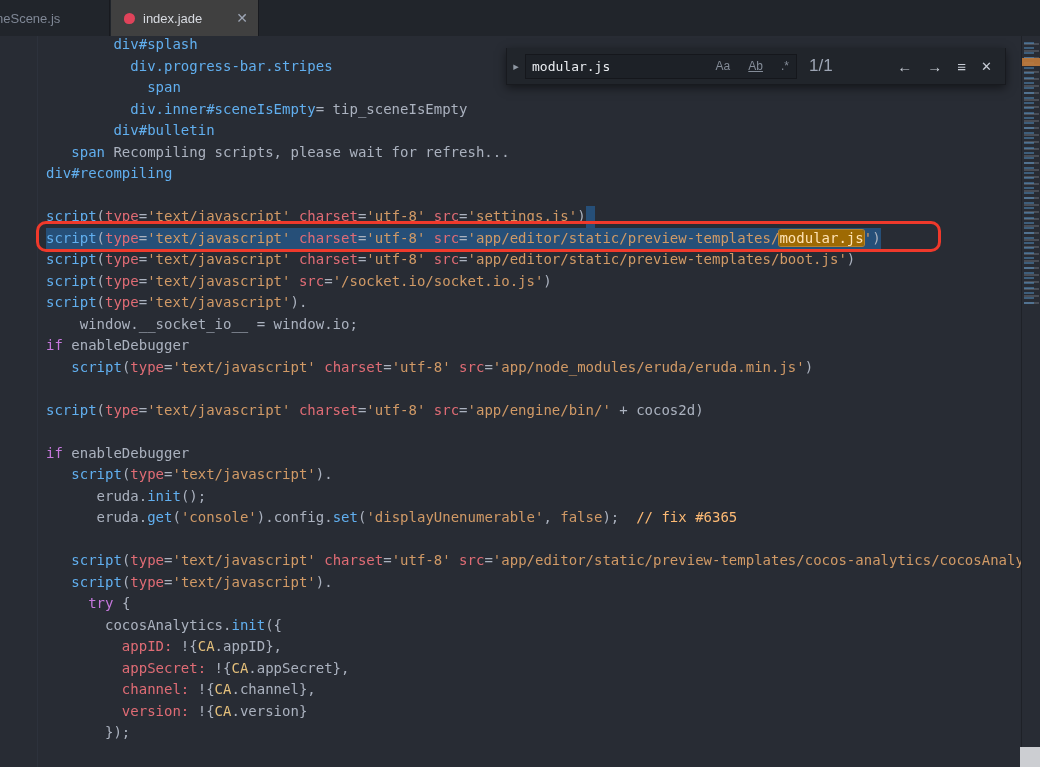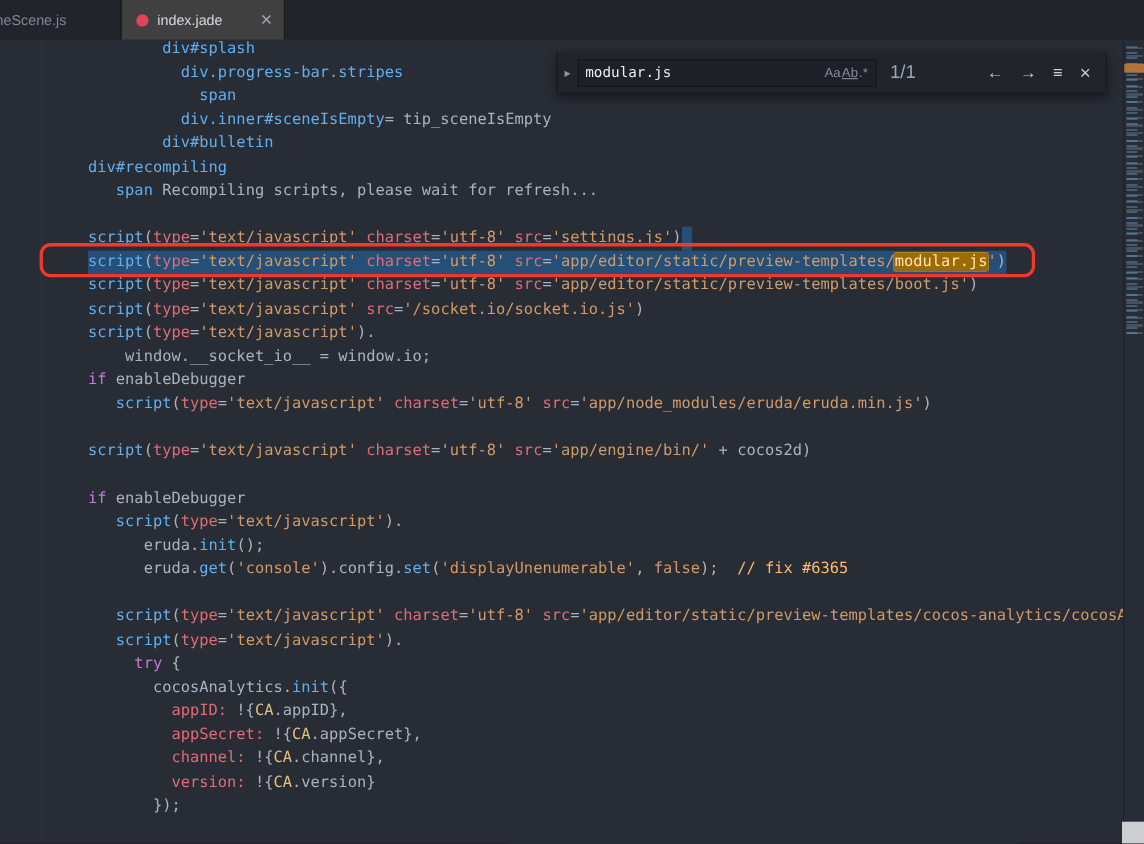--- a/index.html
+++ b/index.html
@@ -16,21 +16,21 @@
          font-family:"Liberation Sans", sans-serif; font-size:13px; cursor:pointer; }
   .tab.inactive { left:0; width:110px; color:#7f8795; border-right:1px solid #181a1f; }
   .tab.inactive .tab-label { margin-left:-4px; white-space:nowrap; overflow:hidden; }
   .tab.active { left:111px; width:148px; background:#404040; color:#d7dae0; border-right:1px solid #181a1f; }
   .jade-dot { width:11px; height:11px; border-radius:50% 50% 50% 42%; background:#e0435a; margin:0 8px 0 13px; flex:none; }
   .tab-close { margin-left:auto; margin-right:10px; color:#9da5b4; font-size:14px; line-height:1; }
 
   
   .left-line { position:absolute; left:37px; top:36px; bottom:0; width:1px; background:#2d323c; z-index:1; }
   .code-area { position:absolute; top:34px; left:0; right:19px; bottom:0; overflow:hidden; z-index:2; }
-  .code-line { height:21.5px; line-height:21.5px; padding-left:80px; white-space:pre;
+  .code-line { height:21.5px; line-height:21.5px; padding-left:46px; white-space:pre;
                font-family:"DejaVu Sans Mono", monospace; font-size:14px; color:#abb2bf; }
   .line-inner { display:inline-block; height:21.5px; }
   .line-inner.selected { background:#264f78; }
   .sel-block { display:inline-block; width:9px; height:21.5px; background:#264f78; vertical-align:top; }
   .tok-tag{color:#61afef} .tok-attr{color:#e06c75} .tok-str{color:#d19a66}
   .tok-fg{color:#abb2bf}  .tok-kw{color:#c678dd}   .tok-fn{color:#61afef}
   .tok-obj{color:#e5c07b} .tok-const{color:#d19a66} .tok-comment{color:#fdba74}
   .tok-match{ color:#ffe3b3; background:#9e6a03; border-radius:2px; box-shadow:0 0 0 1px #b5822d; }
 
   
@@ -41,21 +41,21 @@
   .find-widget { position:absolute; left:506px; top:48px; width:500px; height:37px;
                  background:#21252b; border:1px solid #181a1f; border-top:none;
                  box-shadow:0 3px 9px rgba(0,0,0,.5); display:flex; align-items:center; z-index:30;
                  font-family:"Liberation Sans", sans-serif; }
   .find-chevron { width:18px; height:100%; display:flex; align-items:center; justify-content:center;
                   color:#8f98a3; font-size:11px; cursor:pointer; flex:none; }
   .find-input { position:relative; width:272px; height:25px; background:#1d2127; border:1px solid #15171c;
                 display:flex; align-items:center; padding:0 6px; flex:none; cursor:text; }
   .find-query { font-family:"DejaVu Sans Mono", monospace; font-size:13px; color:#eaedf1; white-space:pre; }
   .find-toggles { position:absolute; right:7px; top:0; height:100%; display:flex; align-items:center;
-                  gap:1px; color:#848c98; font-size:12px; }
+                  gap:18px; color:#848c98; font-size:12px; }
   .find-toggles span { cursor:pointer; }
   .ww { text-decoration:underline; }
   .find-results { margin-left:12px; color:#9da5b4; font-size:17px; }
   .find-btns { margin-left:auto; display:flex; align-items:center; gap:15px; margin-right:13px;
                color:#c8cdd6; font-size:15px; }
   .find-btns span { cursor:pointer; line-height:1; }
   .fb-close { font-size:13px; }
 
   
   .minimap { position:absolute; top:36px; right:0; width:19px; bottom:0; background:#282c34;
@@ -86,22 +86,22 @@
     </div>
   </div>
 
   <div class="left-line"></div>
   <div class="code-area">
       <div class="code-line"><span class="line-inner"><span>        </span><span class="tok-tag">div#splash</span></span></div>
       <div class="code-line"><span class="line-inner"><span>          </span><span class="tok-tag">div.progress-bar.stripes</span></span></div>
       <div class="code-line"><span class="line-inner"><span>            </span><span class="tok-tag">span</span></span></div>
       <div class="code-line"><span class="line-inner"><span>          </span><span class="tok-tag">div.inner#sceneIsEmpty</span><span class="tok-fg">= </span><span class="tok-fg">tip_sceneIsEmpty</span></span></div>
       <div class="code-line"><span class="line-inner"><span>        </span><span class="tok-tag">div#bulletin</span></span></div>
+      <div class="code-line"><span class="line-inner"><span>   </span><span class="tok-tag">span</span><span class="tok-fg"> Recompiling scripts, please wait for refresh...</span></span></div>
       <div class="code-line"><span class="line-inner"><span class="tok-tag">div#recompiling</span></span></div>
-      <div class="code-line"><span class="line-inner"><span>   </span><span class="tok-tag">span</span><span class="tok-fg"> Recompiling scripts, please wait for refresh...</span></span></div>
       <div class="code-line"><span class="line-inner"></span></div>
       <div class="code-line"><span class="line-inner"><span class="tok-tag">script</span><span class="tok-fg">(</span><span class="tok-attr">type</span><span class="tok-fg">=</span><span class="tok-str">'text/javascript'</span><span class="tok-fg"> </span><span class="tok-attr">charset</span><span class="tok-fg">=</span><span class="tok-str">'utf-8'</span><span class="tok-fg"> </span><span class="tok-attr">src</span><span class="tok-fg">=</span><span class="tok-str">'settings.js'</span><span class="tok-fg">)</span></span><span class="sel-block"></span></div>
       <div class="code-line"><span class="line-inner selected"><span class="tok-tag">script</span><span class="tok-fg">(</span><span class="tok-attr">type</span><span class="tok-fg">=</span><span class="tok-str">'text/javascript'</span><span class="tok-fg"> </span><span class="tok-attr">charset</span><span class="tok-fg">=</span><span class="tok-str">'utf-8'</span><span class="tok-fg"> </span><span class="tok-attr">src</span><span class="tok-fg">=</span><span class="tok-str">'app/editor/static/preview-templates/</span><span class="tok-match">modular.js</span><span class="tok-str">'</span><span class="tok-fg">)</span></span></div>
       <div class="code-line"><span class="line-inner"><span class="tok-tag">script</span><span class="tok-fg">(</span><span class="tok-attr">type</span><span class="tok-fg">=</span><span class="tok-str">'text/javascript'</span><span class="tok-fg"> </span><span class="tok-attr">charset</span><span class="tok-fg">=</span><span class="tok-str">'utf-8'</span><span class="tok-fg"> </span><span class="tok-attr">src</span><span class="tok-fg">=</span><span class="tok-str">'app/editor/static/preview-templates/boot.js'</span><span class="tok-fg">)</span></span></div>
       <div class="code-line"><span class="line-inner"><span class="tok-tag">script</span><span class="tok-fg">(</span><span class="tok-attr">type</span><span class="tok-fg">=</span><span class="tok-str">'text/javascript'</span><span class="tok-fg"> </span><span class="tok-attr">src</span><span class="tok-fg">=</span><span class="tok-str">'/socket.io/socket.io.js'</span><span class="tok-fg">)</span></span></div>
       <div class="code-line"><span class="line-inner"><span class="tok-tag">script</span><span class="tok-fg">(</span><span class="tok-attr">type</span><span class="tok-fg">=</span><span class="tok-str">'text/javascript'</span><span class="tok-fg">).</span></span></div>
       <div class="code-line"><span class="line-inner"><span>    </span><span class="tok-fg">window.__socket_io__ = window.io;</span></span></div>
       <div class="code-line"><span class="line-inner"><span class="tok-kw">if</span><span class="tok-fg"> enableDebugger</span></span></div>
       <div class="code-line"><span class="line-inner"><span>   </span><span class="tok-tag">script</span><span class="tok-fg">(</span><span class="tok-attr">type</span><span class="tok-fg">=</span><span class="tok-str">'text/javascript'</span><span class="tok-fg"> </span><span class="tok-attr">charset</span><span class="tok-fg">=</span><span class="tok-str">'utf-8'</span><span class="tok-fg"> </span><span class="tok-attr">src</span><span class="tok-fg">=</span><span class="tok-str">'app/node_modules/eruda/eruda.min.js'</span><span class="tok-fg">)</span></span></div>
       <div class="code-line"><span class="line-inner"></span></div>

